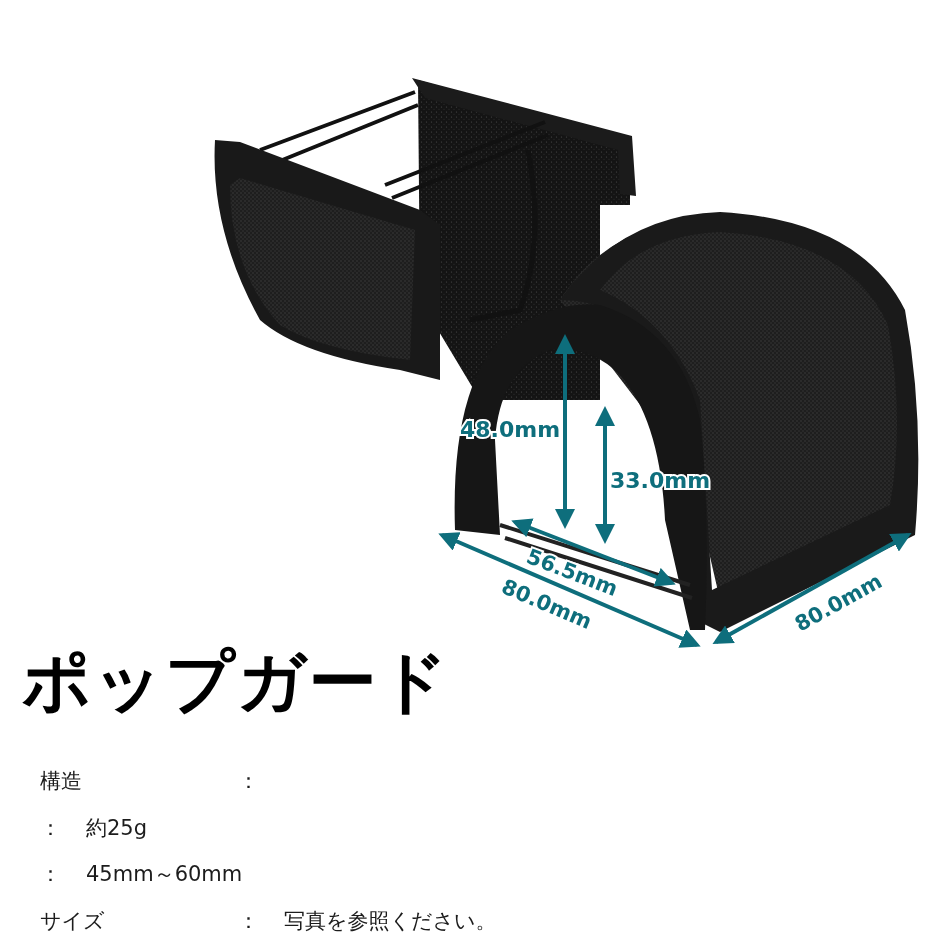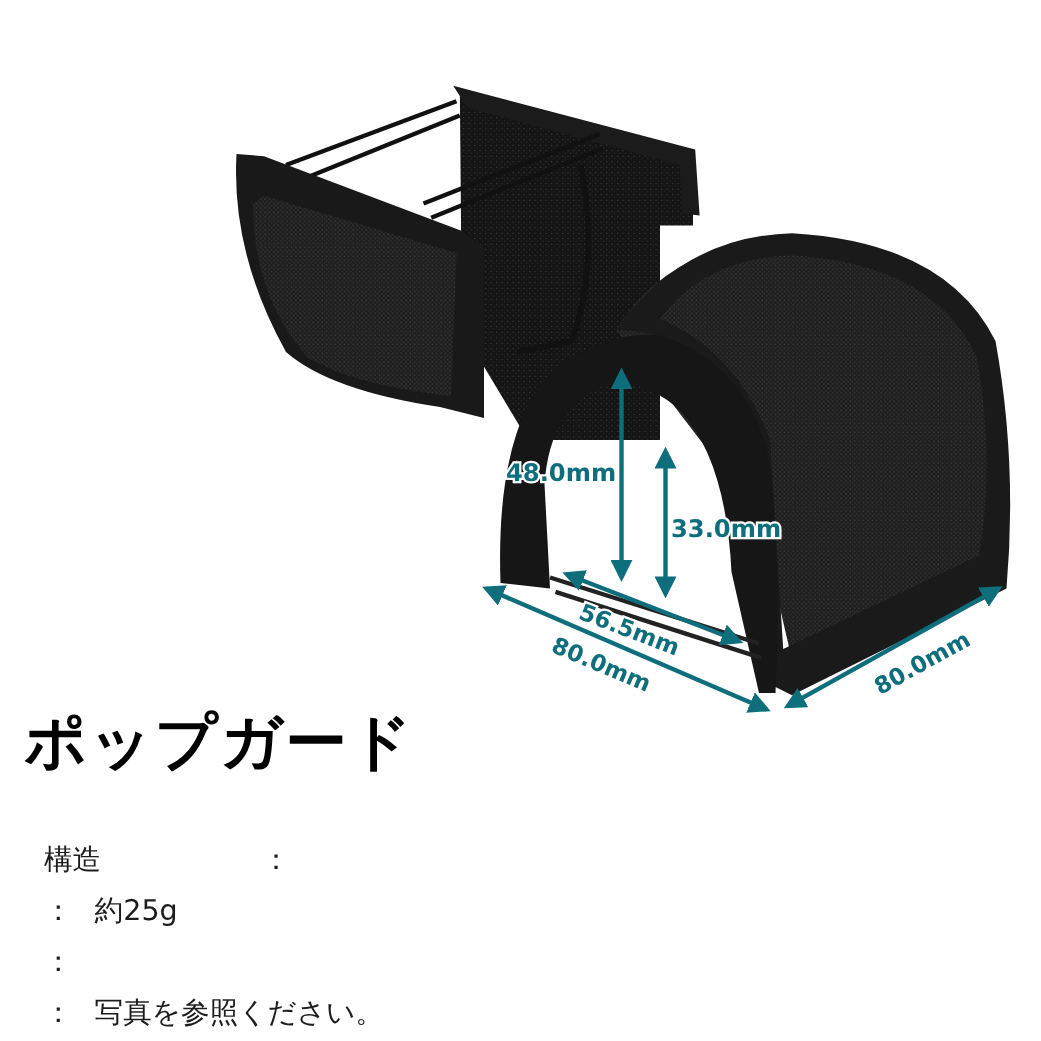--- a/index.html
+++ b/index.html
@@ -1,24 +1,24 @@
 <!DOCTYPE html>
 <html><head>
 <meta charset="utf-8">
 <style>
   html, body { margin: 0; padding: 0; background: #ffffff; }
   body { width: 946px; height: 946px; position: relative; overflow: hidden;
          font-family: "DejaVu Sans", sans-serif; color: #1a1a1a; }
   #product { position: absolute; left: 0; top: 0; width: 946px; height: 660px; }
   .dim-label { font-family: "DejaVu Sans", sans-serif; font-weight: bold; fill: #0e6e7c;
                stroke: #ffffff; stroke-width: 4px; paint-order: stroke; }
-  .title { position: absolute; left: 22px; top: 648px; font-size: 56px; font-weight: bold;
+  .title { position: absolute; left: 22px; top: 648px; font-size: 68px; font-weight: bold;
            letter-spacing: 2px; color: #000; line-height: 1; font-family: "DejaVu Sans", sans-serif; }
   .specs { position: absolute; left: 40px; top: 758px; width: 520px; }
-  .spec-row { display: flex; height: 46.5px; align-items: center; font-size: 26px; color: #1c1c1c; }
+  .spec-row { display: flex; height: 46.5px; align-items: center; font-size: 21px; color: #1c1c1c; }
   .spec-label { width: 198px; }
   .spec-sep { width: 46px; }
   .spec-value { flex: 1; }
 </style>
 </head>
 <body>
 
 <svg id="product" viewBox="0 0 946 660" xmlns="http://www.w3.org/2000/svg">
   <defs>
     <pattern id="mesh" width="4" height="4" patternUnits="userSpaceOnUse">
@@ -72,18 +72,20 @@
   <div class="spec-row">
     <span class="spec-label">構造</span>
     <span class="spec-sep">：</span>
   </div>
   <div class="spec-row">
     <span class="spec-sep">：</span>
     <span class="spec-value">約25g</span>
   </div>
   <div class="spec-row">
     <span class="spec-sep">：</span>
+    <span class="spec-value">45mm～60mm</span>
   </div>
   <div class="spec-row">
+    <span class="spec-label">サイズ</span>
     <span class="spec-sep">：</span>
     <span class="spec-value">写真を参照ください。</span>
   </div>
 </div>
 
 </body></html>

